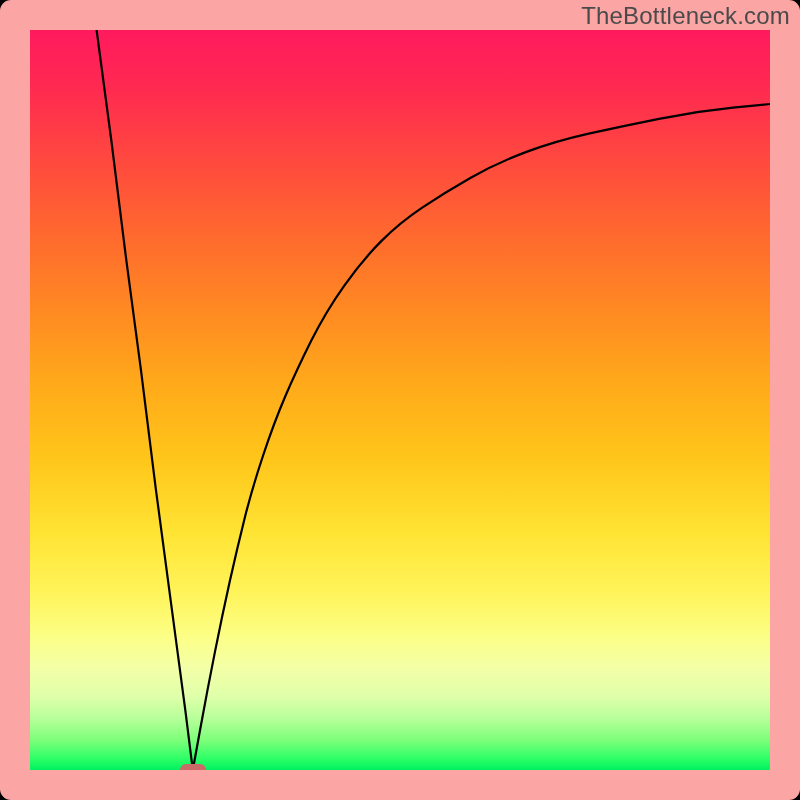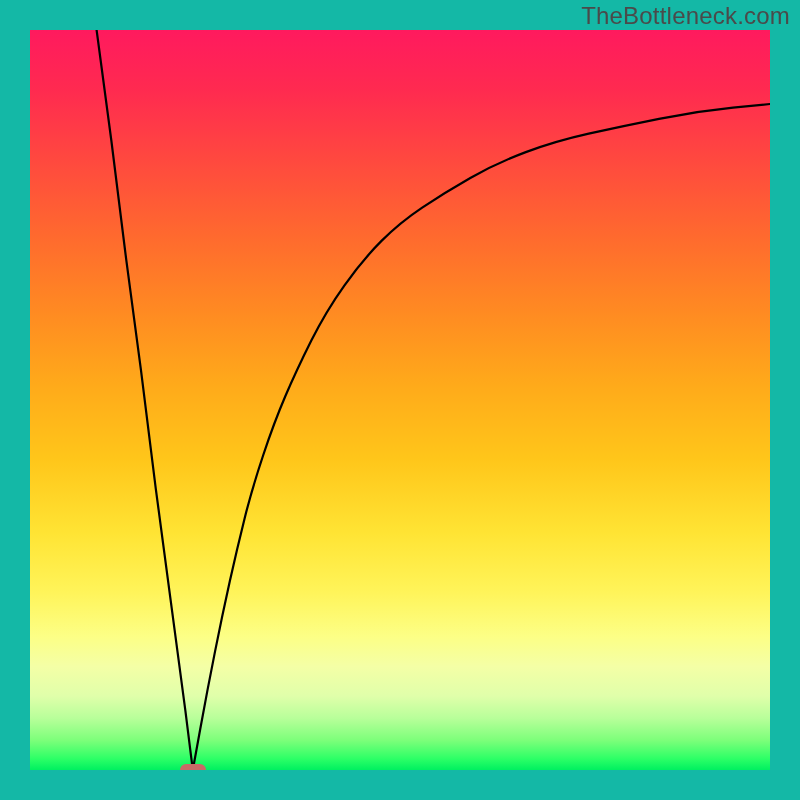--- a/index.html
+++ b/index.html
@@ -8,22 +8,23 @@
     width: 800px;
     height: 800px;
     overflow: hidden;
     font-family: Arial, Helvetica, sans-serif;
     background: #000;
   }
   .frame {
     position: relative;
     width: 800px;
     height: 800px;
-    background: #14b8a6;
+    background: #fca5a5;
     box-sizing: border-box;
+    border-radius: 11px;
   }
   .watermark {
     position: absolute;
     top: 2px;
     right: 10px;
     font-size: 24px;
     font-weight: 500;
     color: #4a4a4a;
     letter-spacing: 0.2px;
     user-select: none;

